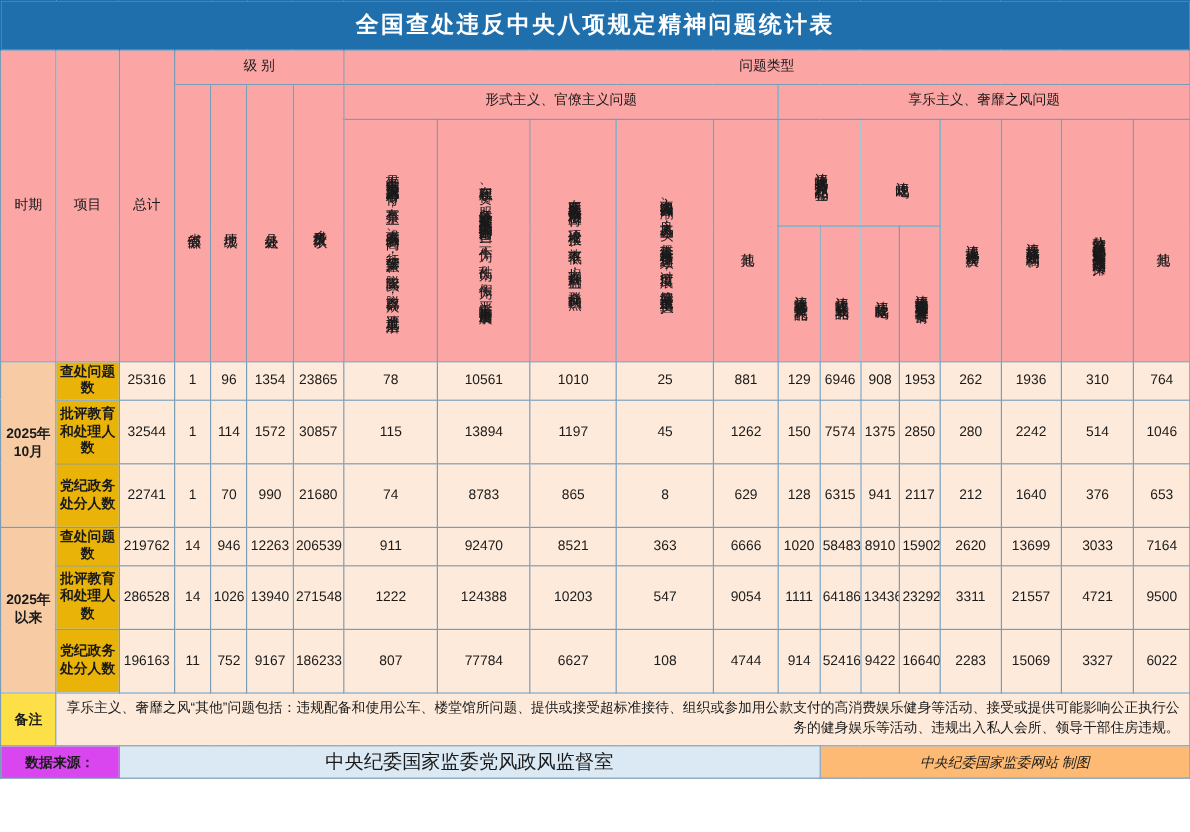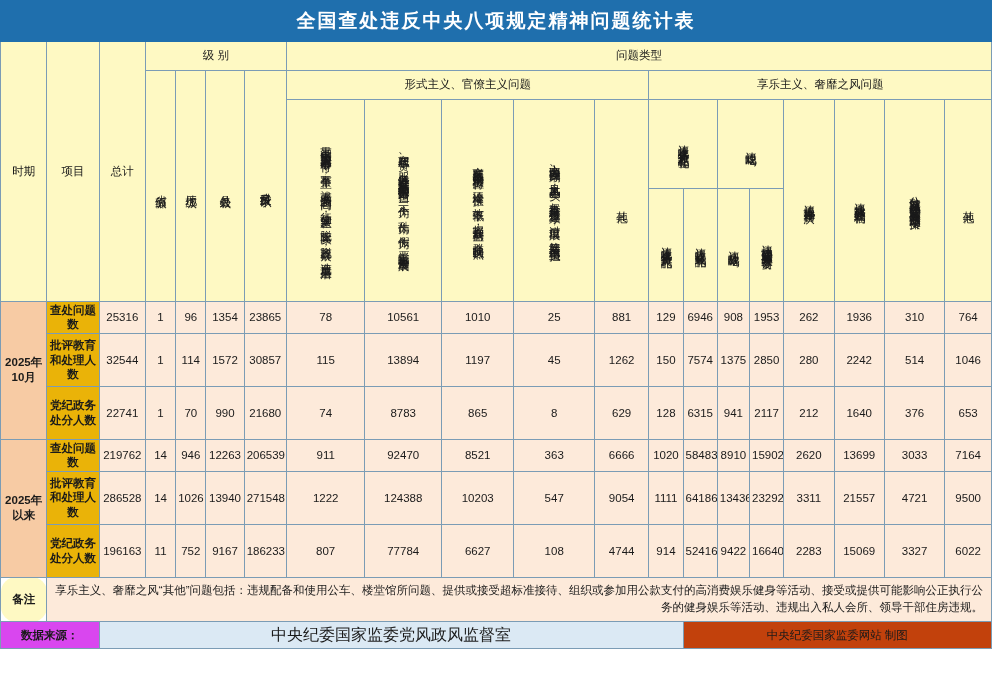--- a/index.html
+++ b/index.html
@@ -23,21 +23,21 @@
   .title-cell{
     background:#1f6fad;
     color:#ffffff;
     font-size:19px;
     font-weight:bold;
     letter-spacing:2px;
     height:38px;
     border:1px solid #1f6fad;
   }
   .hdr{
-    background:#fef9c3;
+    background:#fca5a5;
     font-size:11.5px;
     color:#1a1a1a;
     line-height:1.15;
   }
   .hdr-v{
     writing-mode:vertical-rl;
     text-orientation:upright;
     letter-spacing:1px;
     margin:0 auto;
     line-height:1.12;
@@ -59,41 +59,41 @@
     font-weight:bold;
     font-size:11.5px;
     line-height:1.3;
   }
   .data{
     background:#fdeada;
     font-size:11.5px;
     color:#1a1a1a;
   }
   .note-label{
-    background:#fef9c3;
-    font-weight:bold;
-    font-size:11.5px;
-    border-radius:15px;
+    background:#fde047;
+    font-weight:bold;
+    font-size:11.5px;
   }
   .note-body{
     background:#fdeada;
     text-align:right;
     font-size:11.5px;
     line-height:1.55;
     padding:4px 8px;
   }
   .foot-left{
     background:#dbe9f4;
     font-size:16px;
     text-align:center;
   }
   .foot-right{
-    background:#c2410c;
+    background:#fdba74;
     font-size:11.5px;
     text-align:center;
+    font-style:italic;
   }
   .foot-src{
     background:#d946ef;
     font-weight:bold;
     font-size:11.5px;
     text-align:center;
     width:96px;
   }
 </style>
 </head>

